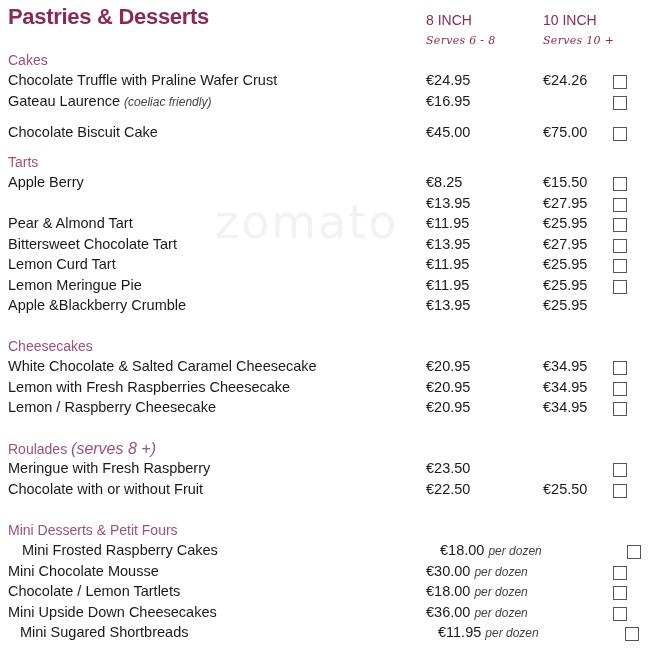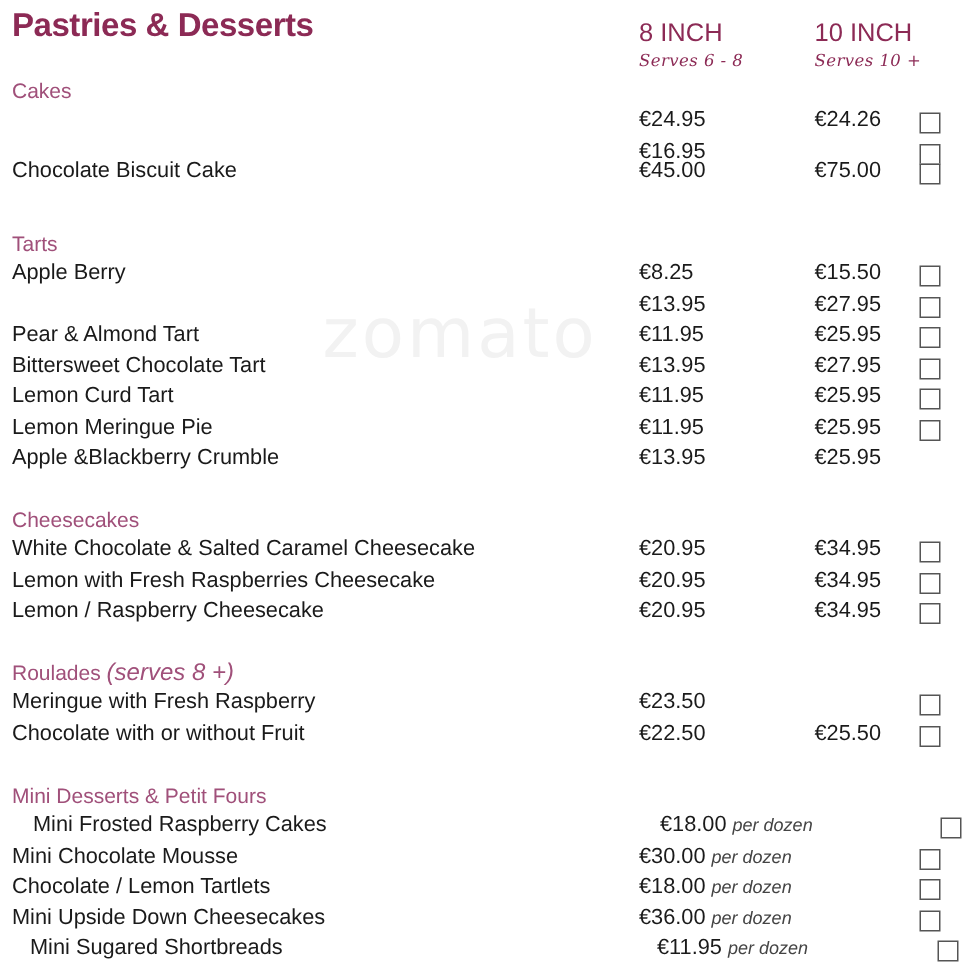--- a/index.html
+++ b/index.html
@@ -1,20 +1,20 @@
 <!DOCTYPE html>
 <html><head>
 <meta charset="utf-8">
 <style>
   html, body { margin:0; padding:0; background:#ffffff; }
   body { width:650px; height:649px; position:relative; overflow:hidden;
          font-family:"Liberation Sans", "DejaVu Sans", sans-serif; color:#1a1a1a; }
   .title { position:absolute; left:8px; top:4px; font-size:22px; font-weight:bold;
            color:#8c2a55; letter-spacing:-0.3px; }
-  .colhead { position:absolute; font-size:17px; color:#8c2a55; }
+  .colhead { position:absolute; font-size:14px; color:#8c2a55; }
   .colsub { position:absolute; font-size:11px; color:#8c2a55; font-style:italic;
             font-family:"DejaVu Serif", serif; letter-spacing:0.3px; }
   .sec-title { position:absolute; left:8px; font-size:14px; color:#a0507a; white-space:nowrap; }
   .sec-title .note { font-style:italic; font-size:16px;margin-top:23px; }
   .row { position:absolute; left:0; width:650px; height:20px; }
   .name { position:absolute; left:8px; font-size:14.5px; white-space:nowrap; top:0; }
   .name .note { font-style:italic; font-size:12px; color:#444; }
   .p8 { position:absolute; left:426px; font-size:14.5px; white-space:nowrap; top:0; }
   .p8 .per { font-style:italic; font-size:12px; color:#444; }
   .p10 { position:absolute; left:543px; font-size:14.5px; white-space:nowrap; top:0; }
@@ -30,29 +30,31 @@
 
 <div class="title">Pastries &amp; Desserts</div>
 <div class="colhead" style="left:426px;top:12px;">8 INCH</div>
 <div class="colsub" style="left:426px;top:34px;">Serves 6 - 8</div>
 <div class="colhead" style="left:543px;top:12px;">10 INCH</div>
 <div class="colsub" style="left:543px;top:34px;">Serves 10 +</div>
 
 <div id="menu">
     <div class="sec-title" style="top: 52px;"><span>Cakes</span></div>
     <div class="row" style="top: 72px;">
+      <div class="name"><span>Chocolate Truffle with Praline Wafer Crust</span></div>
       <div class="p8"><span>€24.95</span></div>
       <div class="p10">€24.26</div>
       <div class="chk"></div>
     </div>
     <div class="row" style="top: 92.5px;">
+      <div class="name"><span>Gateau Laurence</span> <span class="note">(coeliac friendly)</span></div>
       <div class="p8"><span>€16.95</span></div>
       <div class="chk"></div>
     </div>
-    <div class="row" style="top: 106px;">
+    <div class="row" style="top: 124px;">
       <div class="name"><span>Chocolate Biscuit Cake</span></div>
       <div class="p8"><span>€45.00</span></div>
       <div class="p10">€75.00</div>
       <div class="chk"></div>
     </div>
     <div class="sec-title" style="top: 154px;"><span>Tarts</span></div>
     <div class="row" style="top: 174px;">
       <div class="name"><span>Apple Berry</span></div>
       <div class="p8"><span>€8.25</span></div>
       <div class="p10">€15.50</div>

